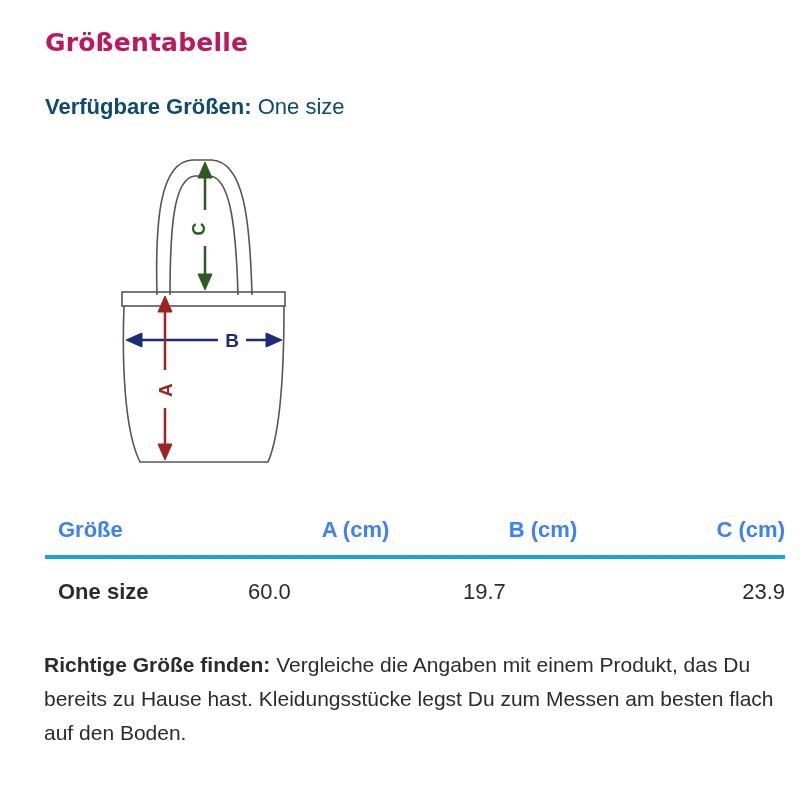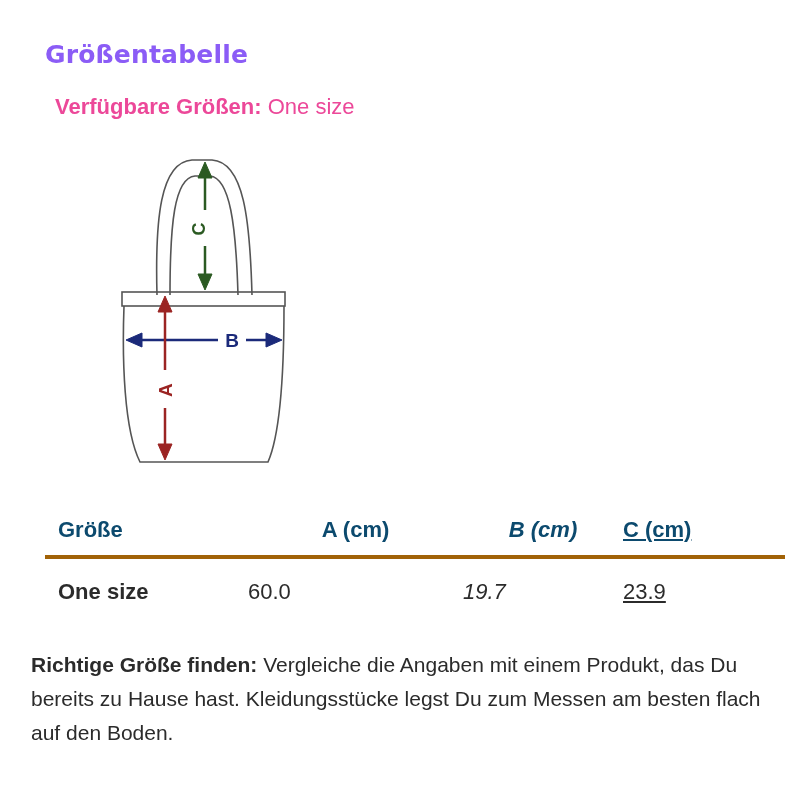--- a/index.html
+++ b/index.html
@@ -1,48 +1,48 @@
 <!DOCTYPE html>
 <html><head>
   <meta charset="utf-8">
   <style>
     html, body { margin: 0; padding: 0; background: #ffffff; }
     body {
       width: 800px; height: 800px; position: relative; overflow: hidden;
       font-family: "Liberation Sans", sans-serif; color: #2b2b2b;
     }
     .page-title {
-      position: absolute; left: 45px; top: 40px;
+      position: absolute; left: 45px; top: 28px;
       font-family: "DejaVu Sans", sans-serif; font-weight: bold;
-      font-size: 25px; color: #8b5cf6; letter-spacing: 0.2px;
+      font-size: 25px; color: #be185d; letter-spacing: 0.2px;
     }
     .available {
       position: absolute; left: 45px; top: 94px;
-      font-size: 22px; color: #ec4899; margin-left: 10px;
+      font-size: 22px; color: #0c4a6e;
     }
     .available .lbl { font-weight: bold; }
     .diagram {
       position: absolute; left: 100px; top: 140px; width: 220px; height: 340px;
     }
     .size-table {
       position: absolute; left: 45px; top: 505px; width: 740px;
       border-collapse: collapse; font-size: 22px;
     }
     .size-table th {
       font-weight: bold; height: 50px; padding: 0;
-      border-bottom: 4px solid #a16207; color: #0c4a6e;
+      border-bottom: 4px solid #0ea5e9; color: #3b82f6;
     }
     .size-table td { height: 66px; padding: 0; color: #2b2b2b; }
     .size-table .c0 { text-align: left; padding-left: 13px; width: 190px; }
     .size-table .c1 { width: 215px; }
-    .size-table .c2 { width: 160px; font-style: italic; }
-    .size-table .c3 { text-align: left; text-decoration: underline; }
+    .size-table .c2 { width: 160px; }
+    .size-table .c3 { text-align: right; }
     .size-table td.c0 { font-weight: bold; }
     .hint {
-      position: absolute; left: 31px; top: 648px; width: 745px;
+      position: absolute; left: 44px; top: 648px; width: 745px;
       font-size: 21px; line-height: 34px; color: #2b2b2b;
     }
     .hint .lbl { font-weight: bold; }
   </style>
 </head>
 <body>
 
 <div class="page-title">Größentabelle</div>
 
 <div class="available">

